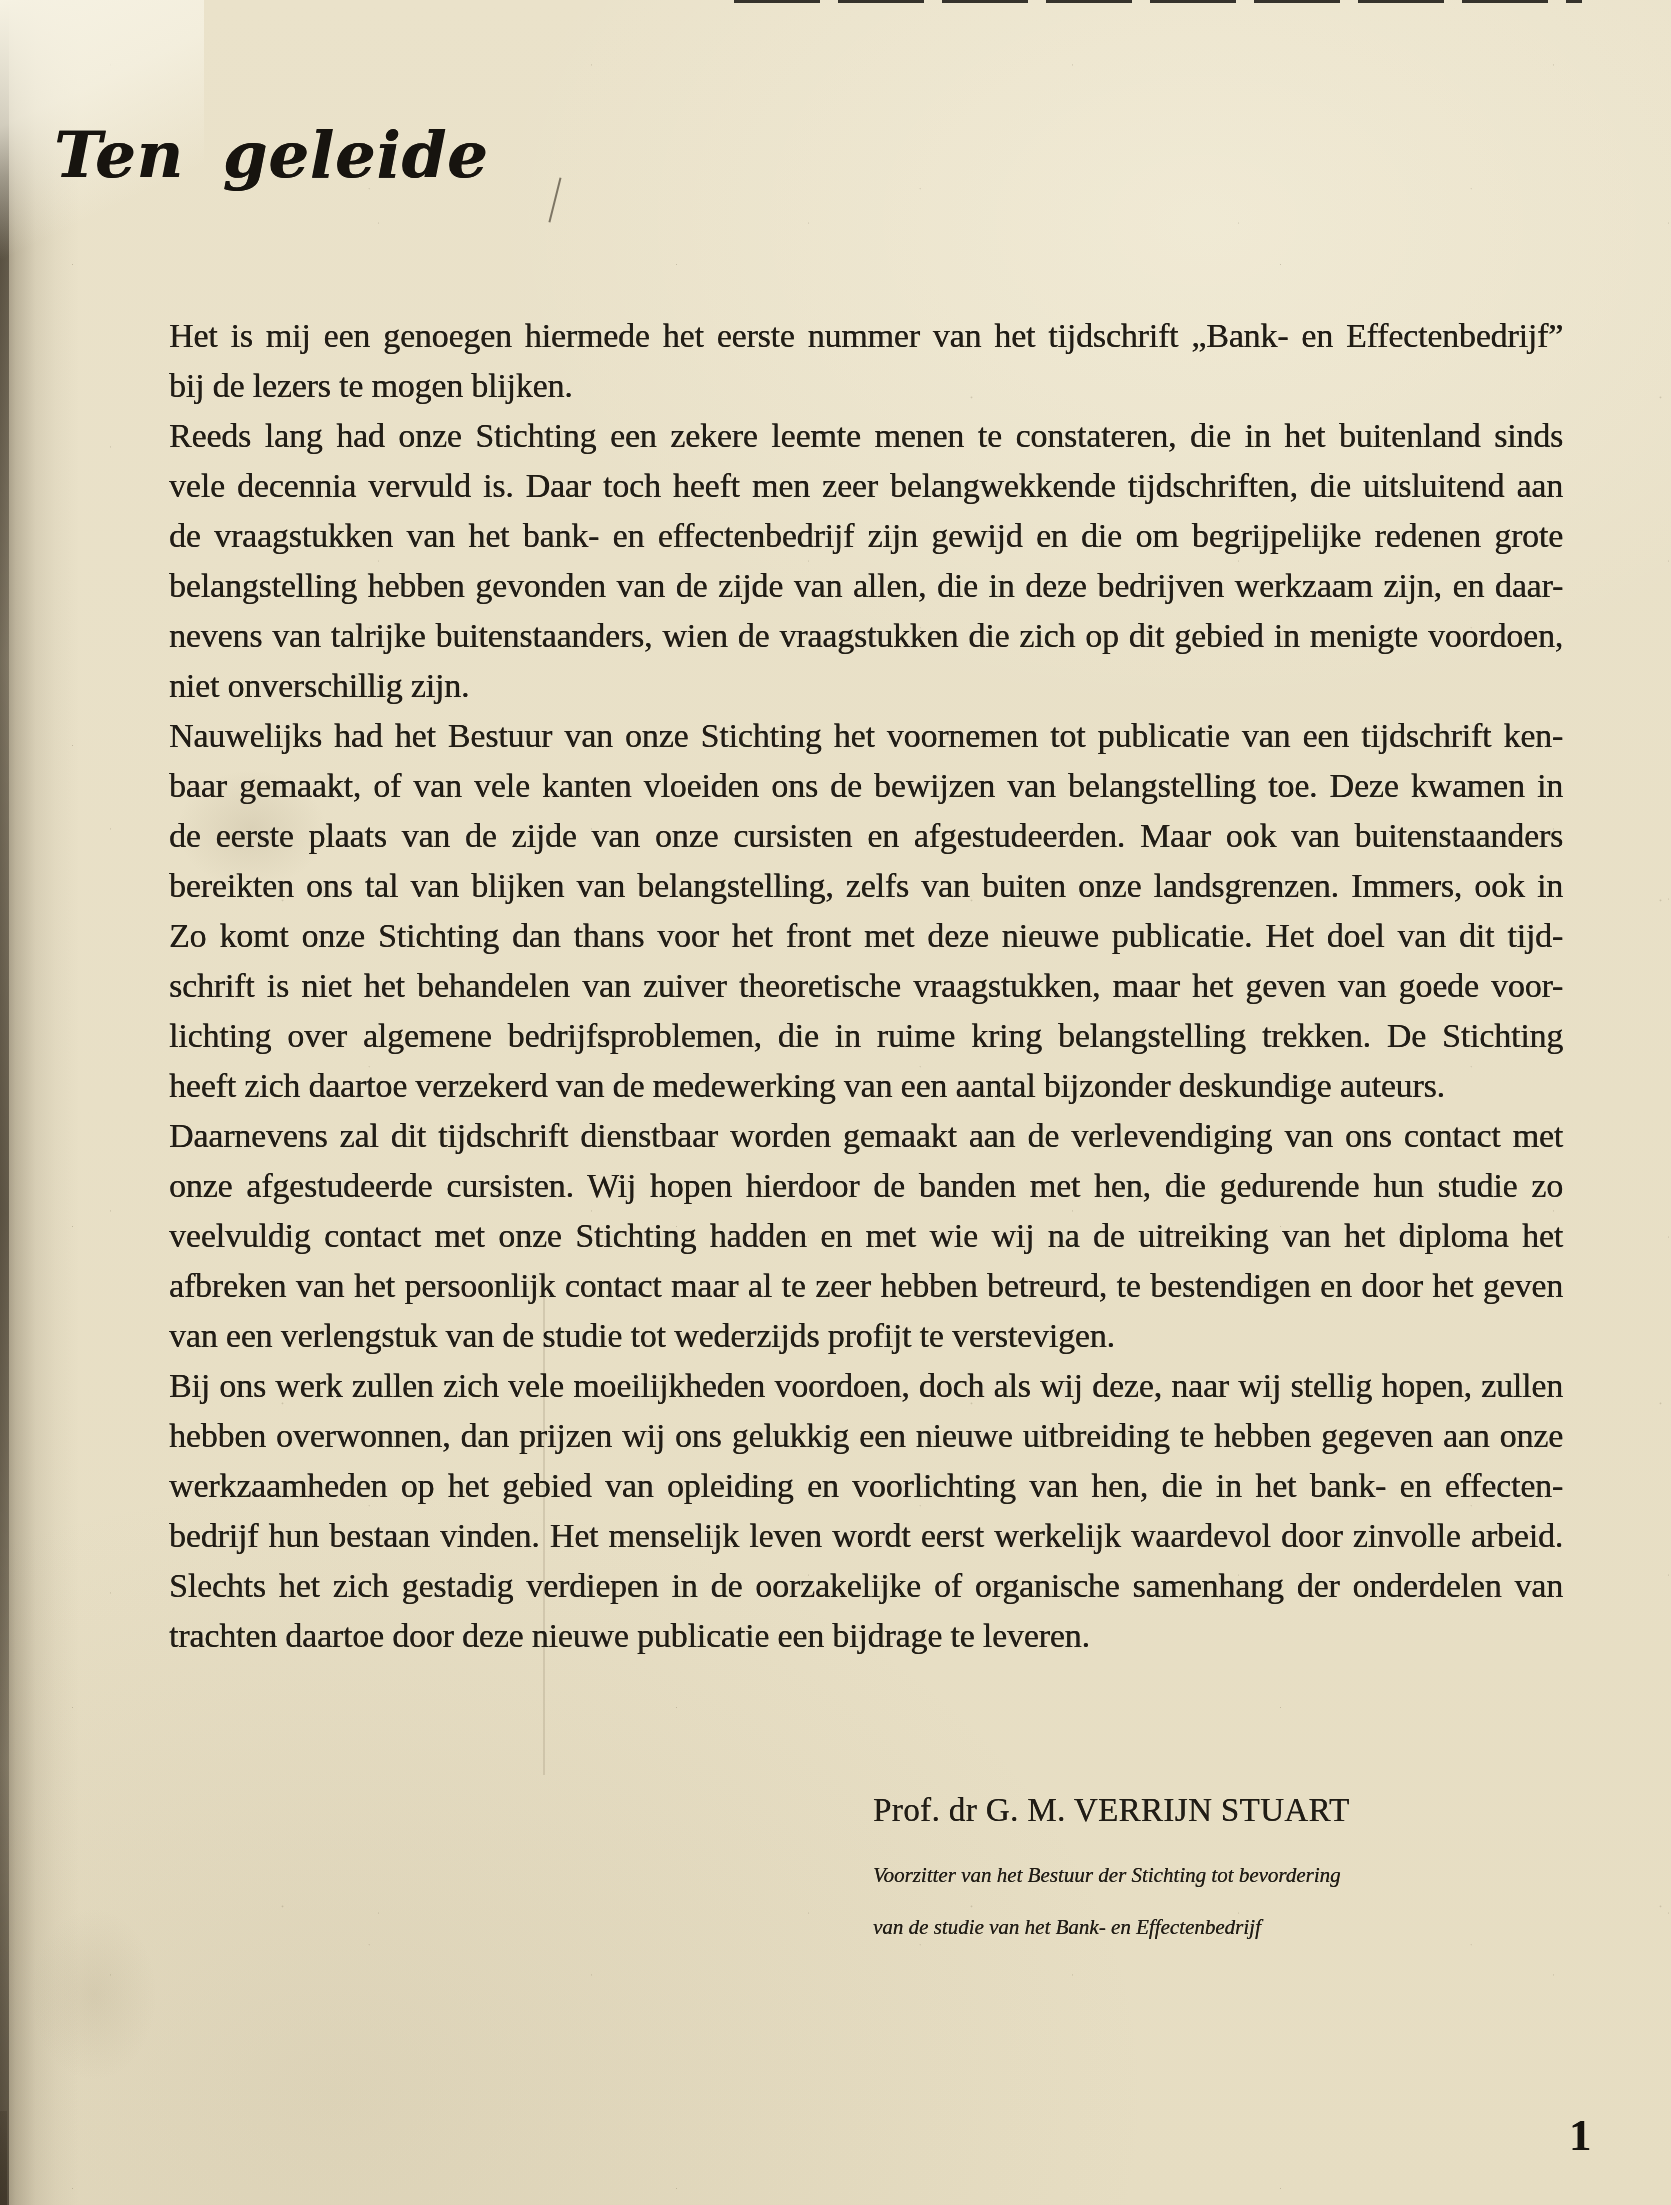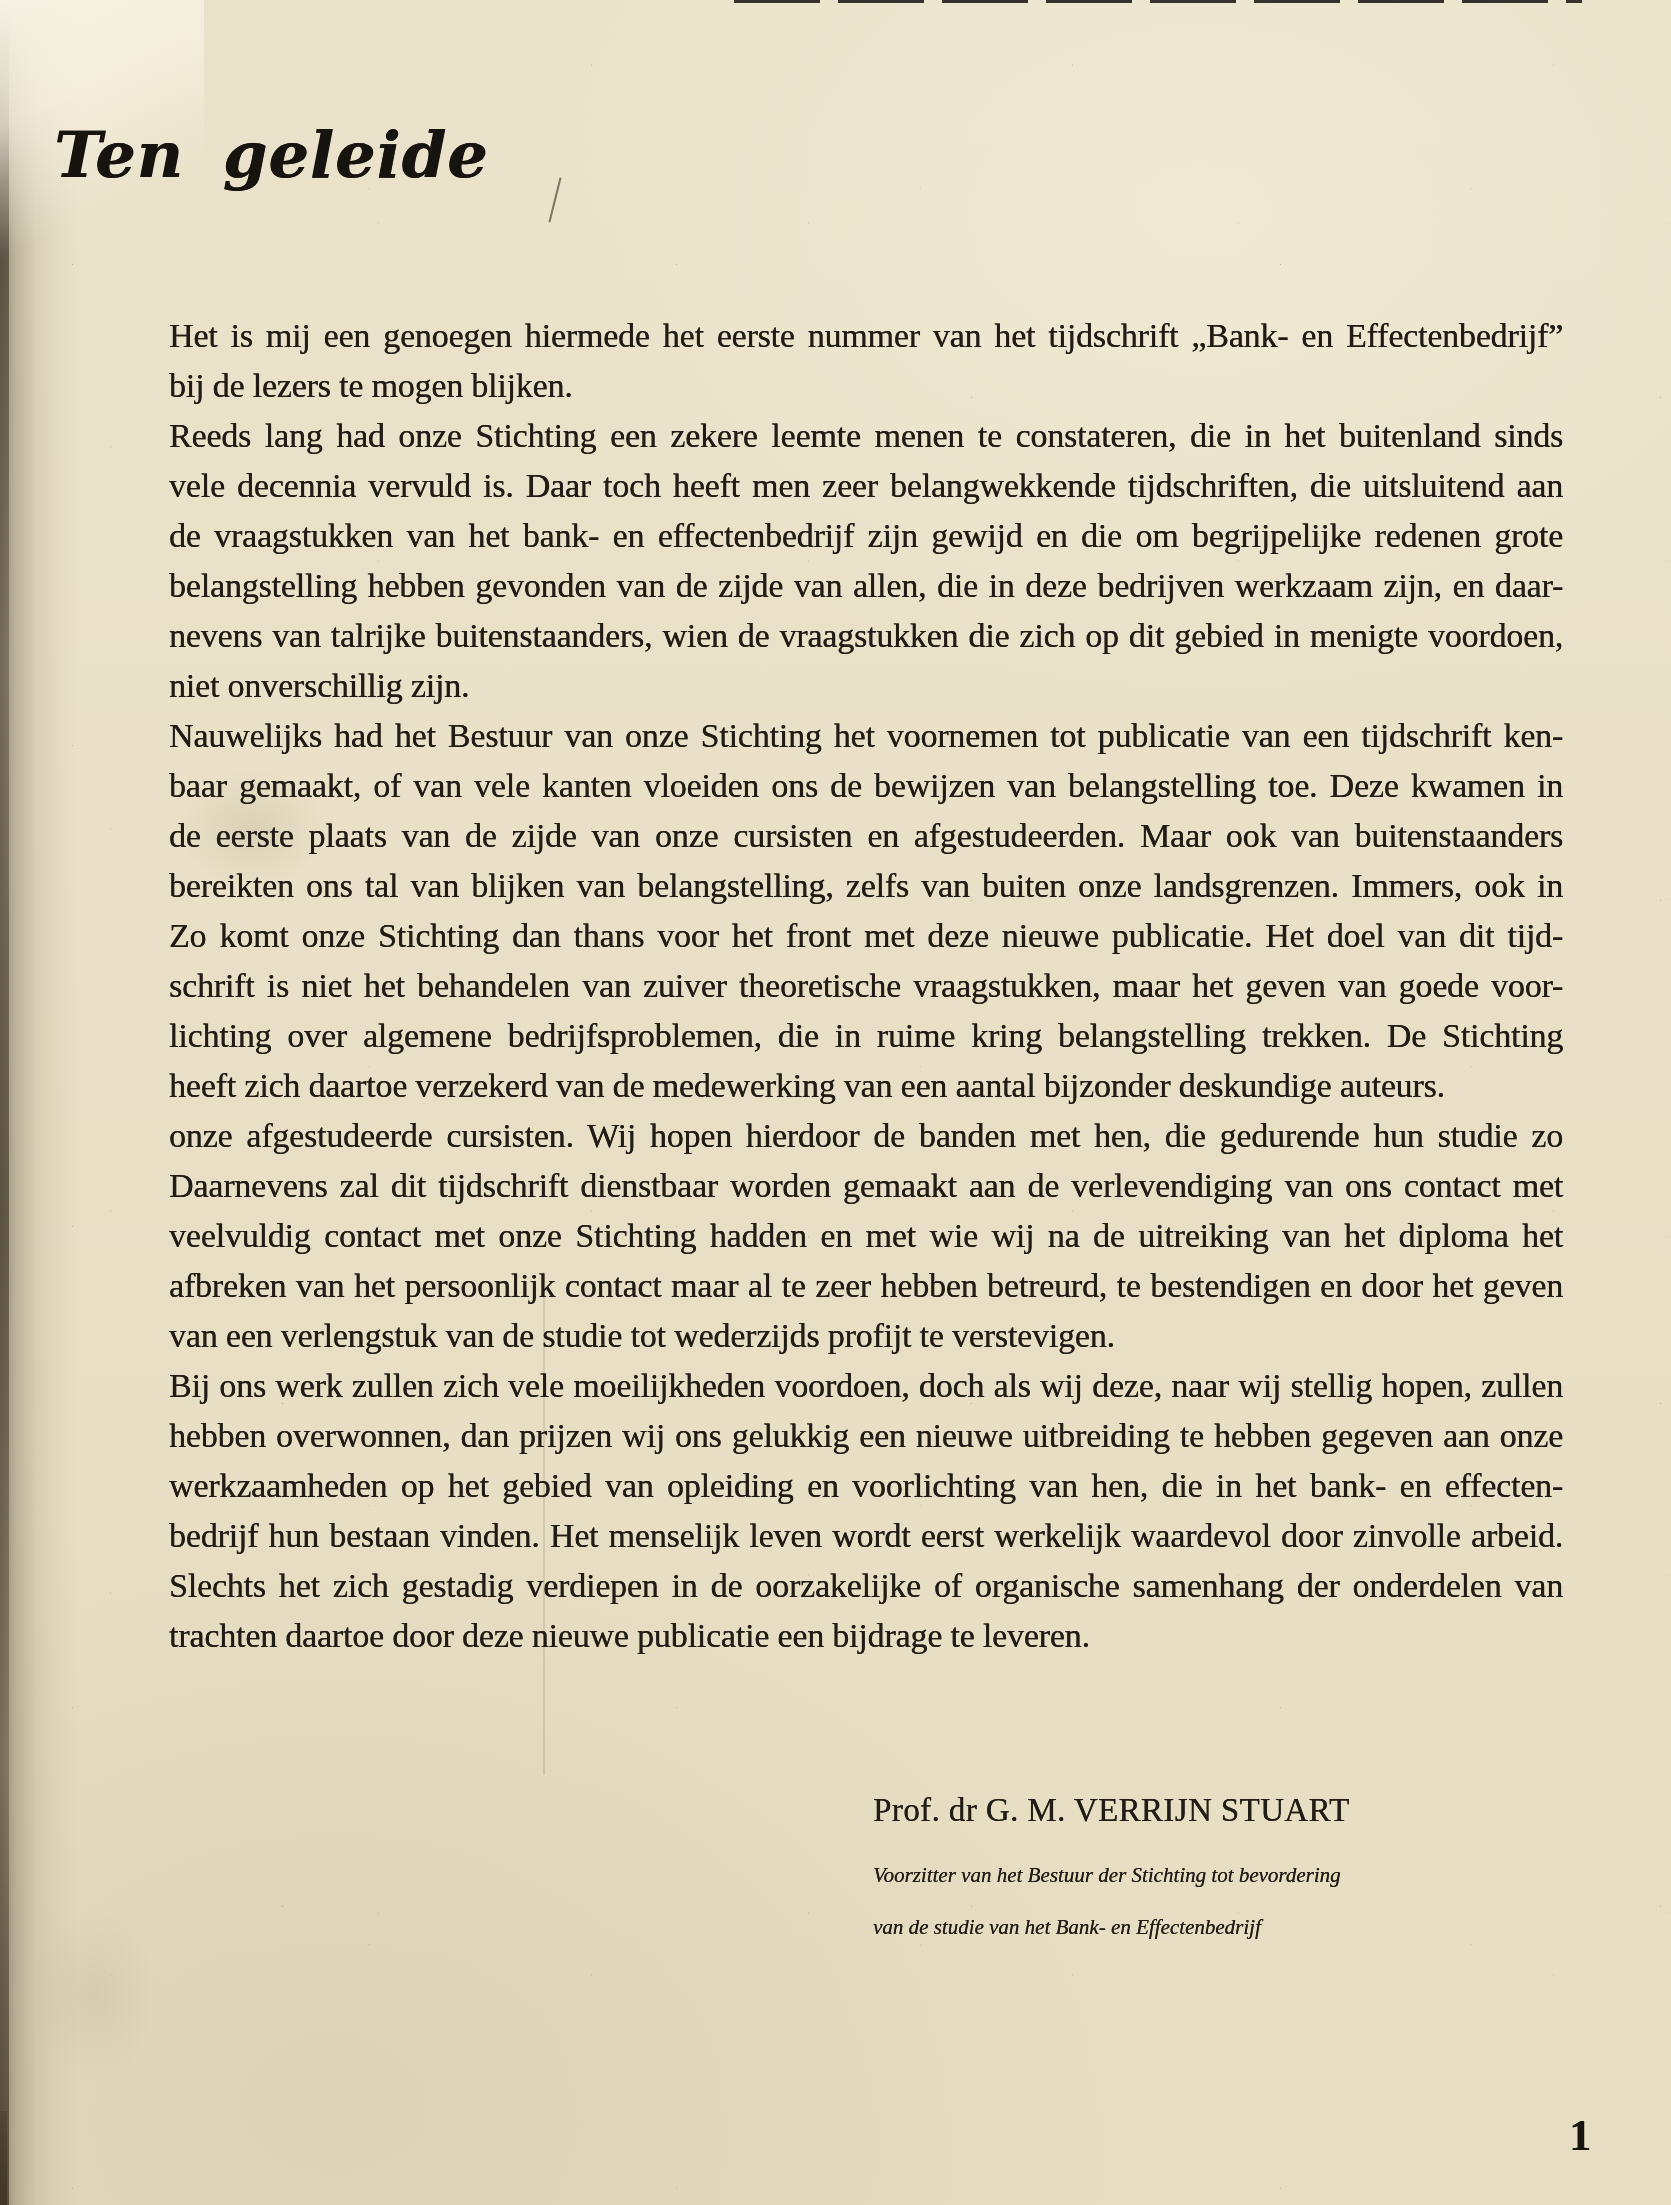--- a/index.html
+++ b/index.html
@@ -136,22 +136,22 @@
       <div class="line">nevens van talrijke buitenstaanders, wien de vraagstukken die zich op dit gebied in menigte voordoen,</div>
       <div class="line para-end">niet onverschillig zijn.</div>
       <div class="line">Nauwelijks had het Bestuur van onze Stichting het voornemen tot publicatie van een tijdschrift ken-</div>
       <div class="line">baar gemaakt, of van vele kanten vloeiden ons de bewijzen van belangstelling toe. Deze kwamen in</div>
       <div class="line">de eerste plaats van de zijde van onze cursisten en afgestudeerden. Maar ook van buitenstaanders</div>
       <div class="line">bereikten ons tal van blijken van belangstelling, zelfs van buiten onze landsgrenzen. Immers, ook in</div>
       <div class="line">Zo komt onze Stichting dan thans voor het front met deze nieuwe publicatie. Het doel van dit tijd-</div>
       <div class="line">schrift is niet het behandelen van zuiver theoretische vraagstukken, maar het geven van goede voor-</div>
       <div class="line">lichting over algemene bedrijfsproblemen, die in ruime kring belangstelling trekken. De Stichting</div>
       <div class="line para-end">heeft zich daartoe verzekerd van de medewerking van een aantal bijzonder deskundige auteurs.</div>
+      <div class="line">Daarnevens zal dit tijdschrift dienstbaar worden gemaakt aan de verlevendiging van ons contact met</div>
       <div class="line">onze afgestudeerde cursisten. Wij hopen hierdoor de banden met hen, die gedurende hun studie zo</div>
-      <div class="line">Daarnevens zal dit tijdschrift dienstbaar worden gemaakt aan de verlevendiging van ons contact met</div>
       <div class="line">veelvuldig contact met onze Stichting hadden en met wie wij na de uitreiking van het diploma het</div>
       <div class="line">afbreken van het persoonlijk contact maar al te zeer hebben betreurd, te bestendigen en door het geven</div>
       <div class="line para-end">van een verlengstuk van de studie tot wederzijds profijt te verstevigen.</div>
       <div class="line">Bij ons werk zullen zich vele moeilijkheden voordoen, doch als wij deze, naar wij stellig hopen, zullen</div>
       <div class="line">hebben overwonnen, dan prijzen wij ons gelukkig een nieuwe uitbreiding te hebben gegeven aan onze</div>
       <div class="line">werkzaamheden op het gebied van opleiding en voorlichting van hen, die in het bank- en effecten-</div>
       <div class="line">bedrijf hun bestaan vinden. Het menselijk leven wordt eerst werkelijk waardevol door zinvolle arbeid.</div>
       <div class="line">Slechts het zich gestadig verdiepen in de oorzakelijke of organische samenhang der onderdelen van</div>
       <div class="line para-end">trachten daartoe door deze nieuwe publicatie een bijdrage te leveren.</div>
     </div>

